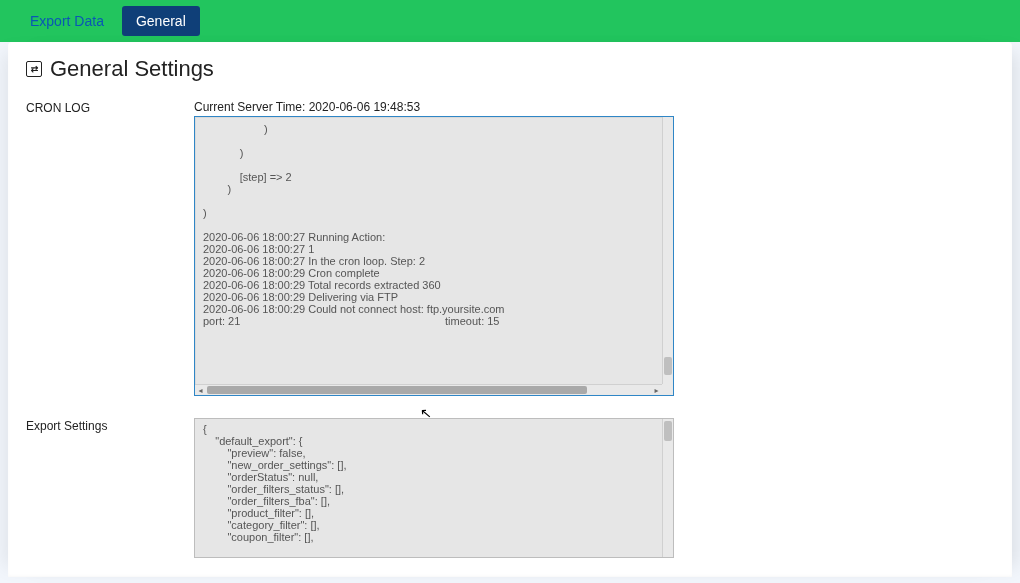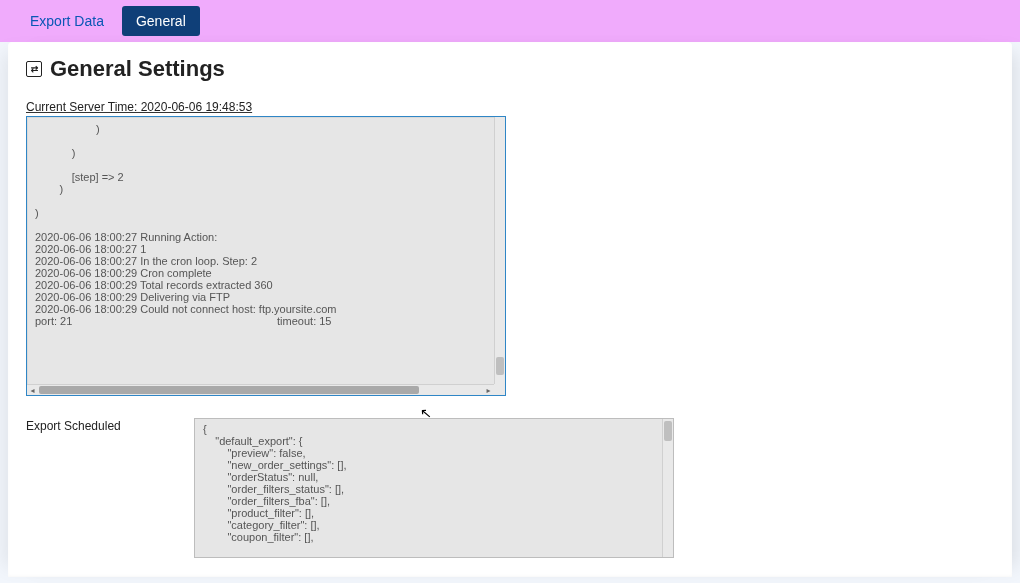--- a/index.html
+++ b/index.html
@@ -10,21 +10,21 @@
     background: #f2f6fc;
     width: 1020px;
     height: 583px;
     overflow: hidden;
   }
   .tab-bar {
     display: flex;
     align-items: center;
     padding: 6px 16px 6px 16px;
     gap: 4px;
-    background: #f0abfc;
+    background: #22c55e;
   }
   .tab {
     padding: 7px 14px;
     font-size: 14px;
     color: #0a57b5;
     font-weight: 500;
     cursor: pointer;
     border-radius: 3px;
   }
   .tab.active {
@@ -54,37 +54,36 @@
     justify-content: center;
     font-size: 9px;
     font-weight: 700;
     border: 1px solid #222;
     color: #222;
     border-radius: 2px;
     letter-spacing: -1px;
   }
   .page-title {
     font-size: 22px;
-    font-weight: 700;
+    font-weight: 400;
     color: #222;
   }
   .form-row {
     display: flex;
     align-items: flex-start;
     margin-bottom: 22px;
   }
   .form-label {
     width: 168px;
     font-size: 12px;
     color: #222;
     padding-top: 1px;
   }
   .form-field {
     width: 480px;
-    text-decoration: underline;
   }
   .server-time {
     font-size: 12px;
     color: #222;
     margin-bottom: 2px;
   }
   .log-box {
     width: 480px;
     height: 280px;
     border: 1px solid #2f86c6;
@@ -180,20 +179,21 @@
   <div class="tab active">General</div>
 </div>
 
 <div class="page">
   <div class="page-title-row">
     <span class="title-icon">⇄</span>
     <h1 class="page-title">General Settings</h1>
   </div>
 
   <div class="form-row">
+    <div class="form-label">CRON LOG</div>
     <div class="form-field">
       <div class="server-time">Current Server Time: 2020-06-06 19:48:53</div>
       <div class="log-box">
         <div class="log-scroll">                    )
 
             )
 
             [step] =&gt; 2
         )
 
@@ -214,21 +214,21 @@
           <div class="harrow left">◂</div>
           <div class="hthumb" style="left:12px;width:380px;"></div>
           <div class="harrow right">▸</div>
         </div>
         <div class="scroll-corner"></div>
       </div>
     </div>
   </div>
 
   <div class="form-row">
-    <div class="form-label" style="font-weight:400;">Export Scheduled</div>
+    <div class="form-label" style="font-weight:400;">Export Settings</div>
     <div class="form-field">
       <div class="settings-box">
         <div class="settings-scroll">{
     "default_export": {
         "preview": false,
         "new_order_settings": [],
         "orderStatus": null,
         "order_filters_status": [],
         "order_filters_fba": [],
         "product_filter": [],

